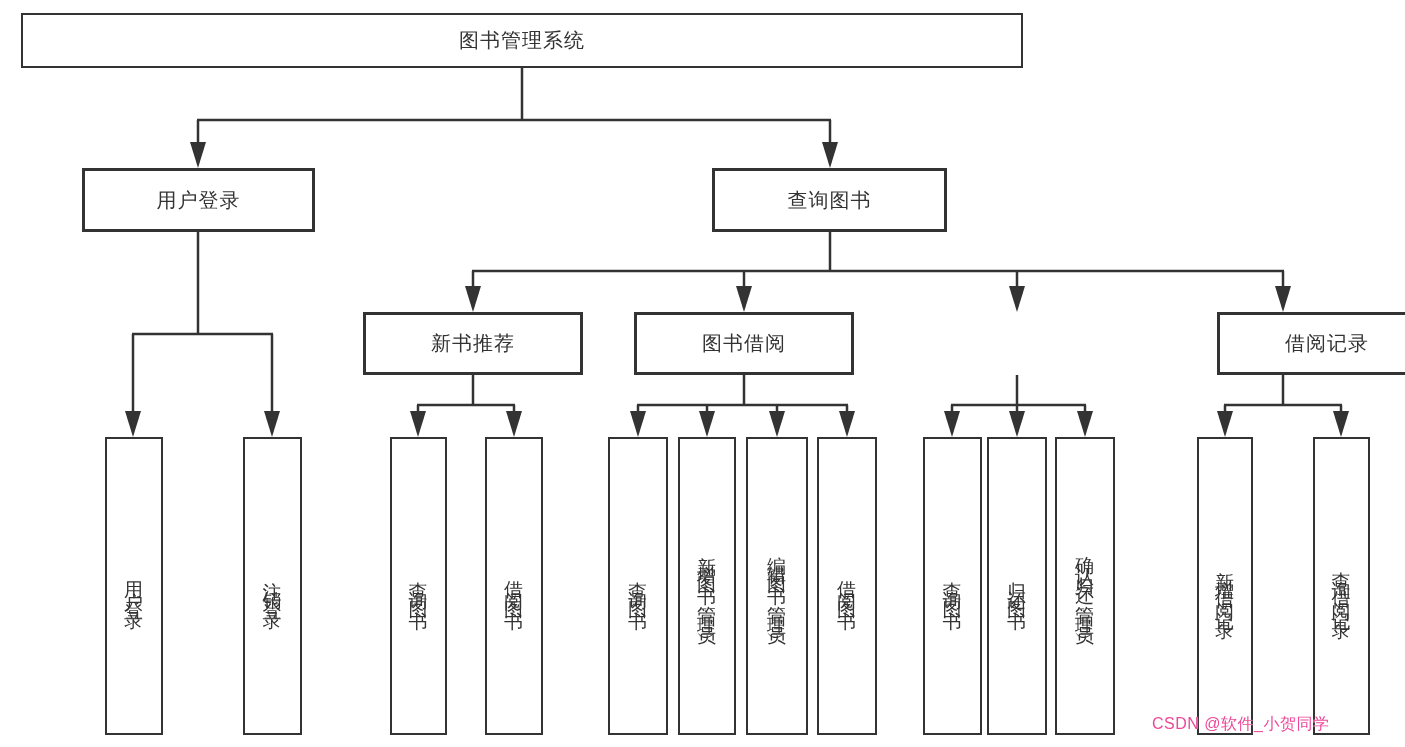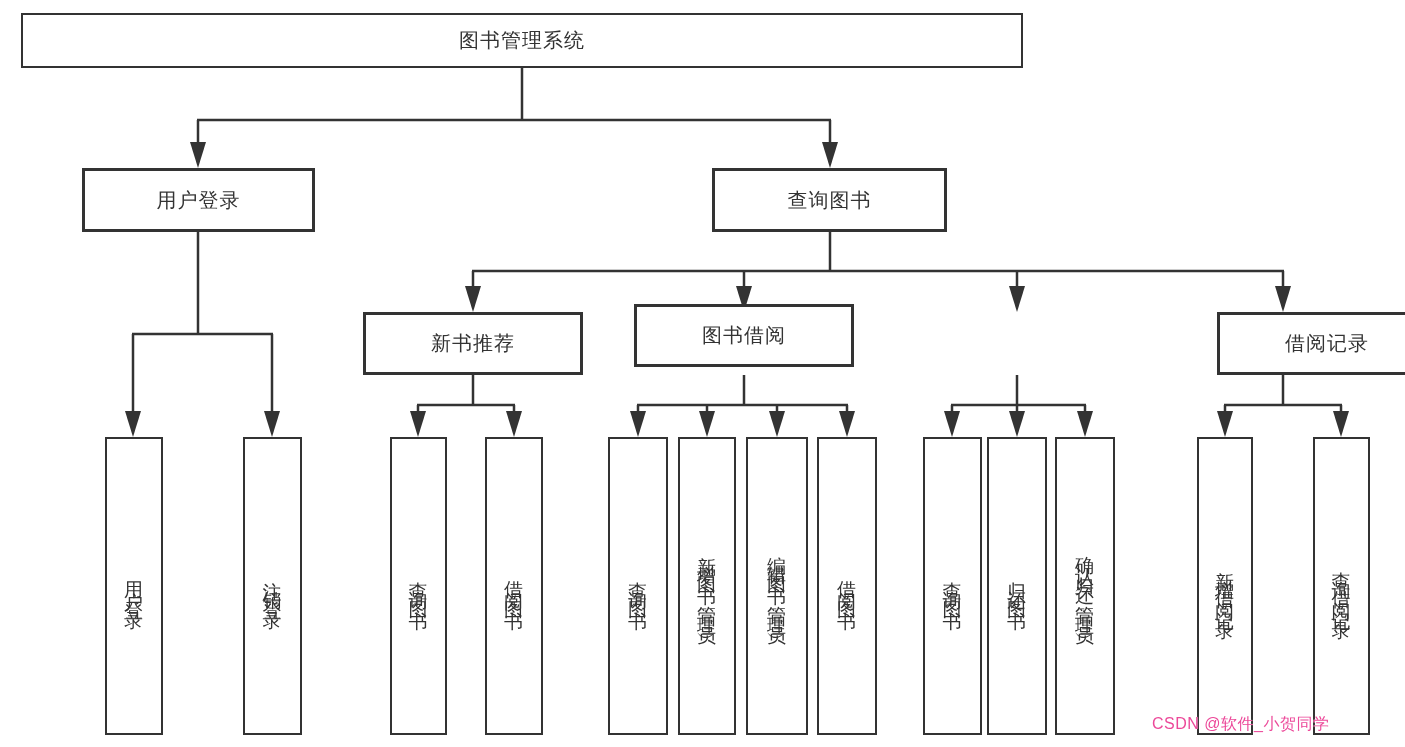--- a/index.html
+++ b/index.html
@@ -94,21 +94,21 @@
   <div class="node branch" style="left:82px;top:168px;width:233px;height:64px;">
     <span>用户登录</span>
   </div>
   <div class="node branch" style="left:712px;top:168px;width:235px;height:64px;">
     <span>查询图书</span>
   </div>
 
   <div class="node branch" style="left:363px;top:312px;width:220px;height:63px;justify-content:center;">
     <span>新书推荐</span>
   </div>
-  <div class="node branch" style="left:634px;top:304px;width:220px;height:63px;">
+  <div class="node branch" style="left:634px;top:312px;width:220px;height:63px;">
     <span>图书借阅</span>
   </div>
   <div class="node branch" style="left:1217px;top:312px;width:220px;height:63px;">
     <span>借阅记录</span>
   </div>
 
   <div class="node leaf" style="left:105px;top:437px;width:58px;height:298px;">
     <span class="vtext">用户登录</span>
   </div>
   <div class="node leaf" style="left:243px;top:437px;width:59px;height:298px;">

